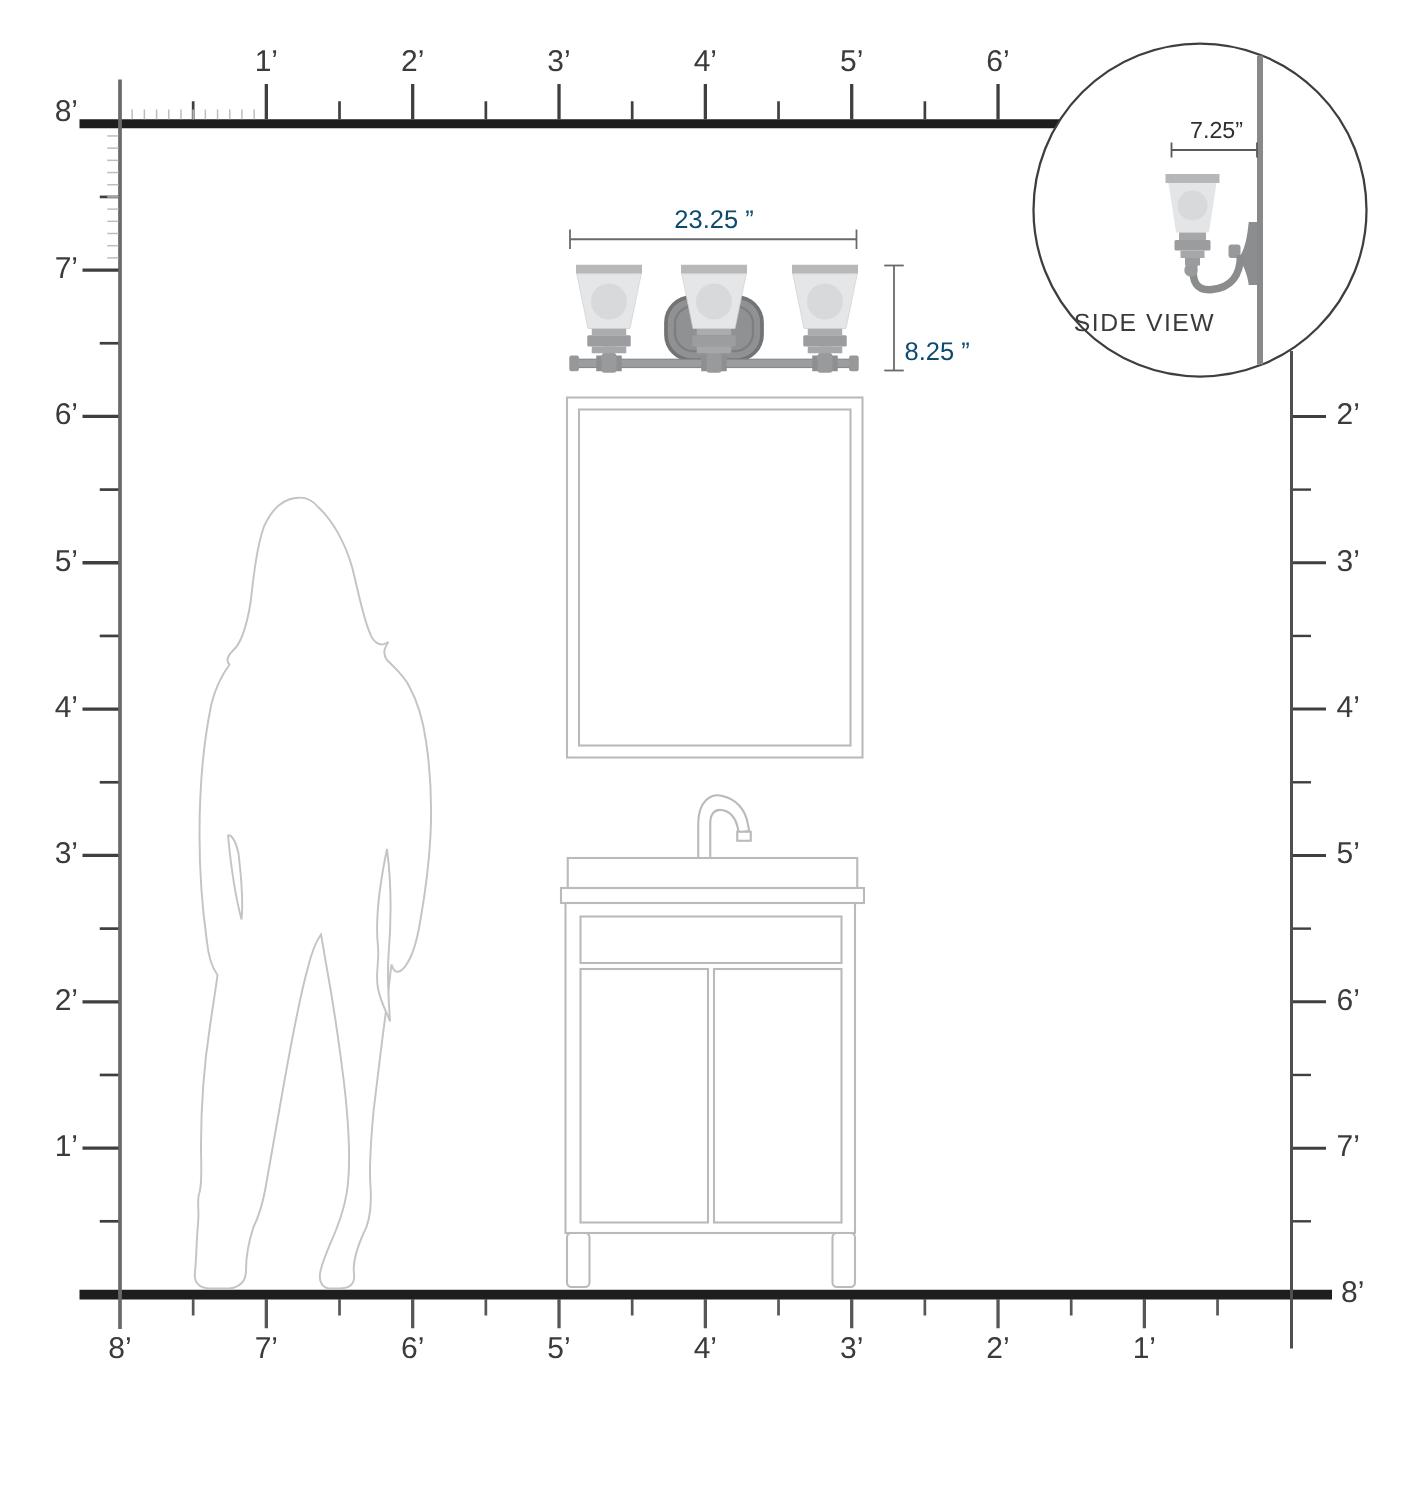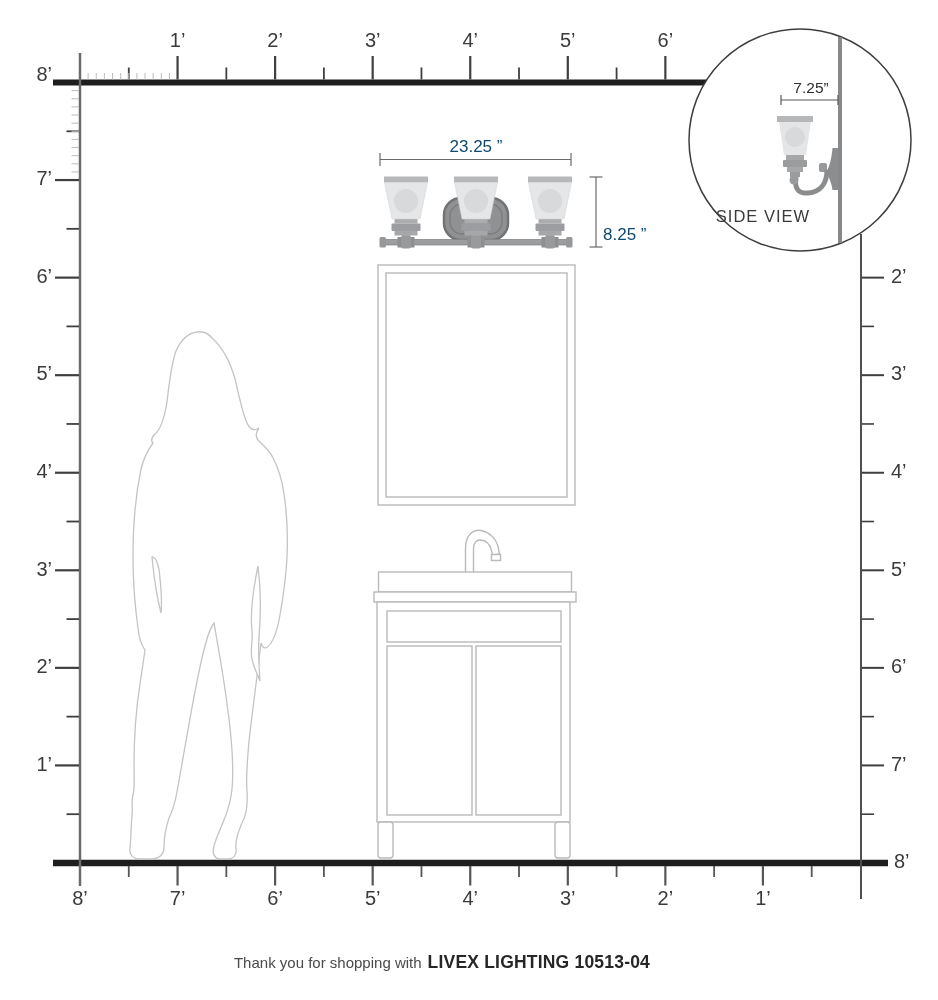--- a/index.html
+++ b/index.html
@@ -272,16 +272,13 @@
         <rect x="790" y="172" width="10" height="5" fill="#9a9c9e"></rect>
       </g>
     </g>
   </svg>
 
   <div class="abs-label dim-label center" style="left:476px;top:147px;">23.25 ”</div>
   <div class="abs-label dim-label vcenter" style="left:603px;top:212px;margin-top:23px;">8.25 ”</div>
   <div class="abs-label depth-label center" style="left:811px;top:88px;">7.25”</div>
   <div class="abs-label sideview-label center" style="left:763px;top:216px;">SIDE VIEW</div>
 
-  <div class="caption">
-    <span>Thank you for shopping with</span><b>LIVEX LIGHTING 10513-04</b>
-  </div>
 </div>
 
 </body></html>

